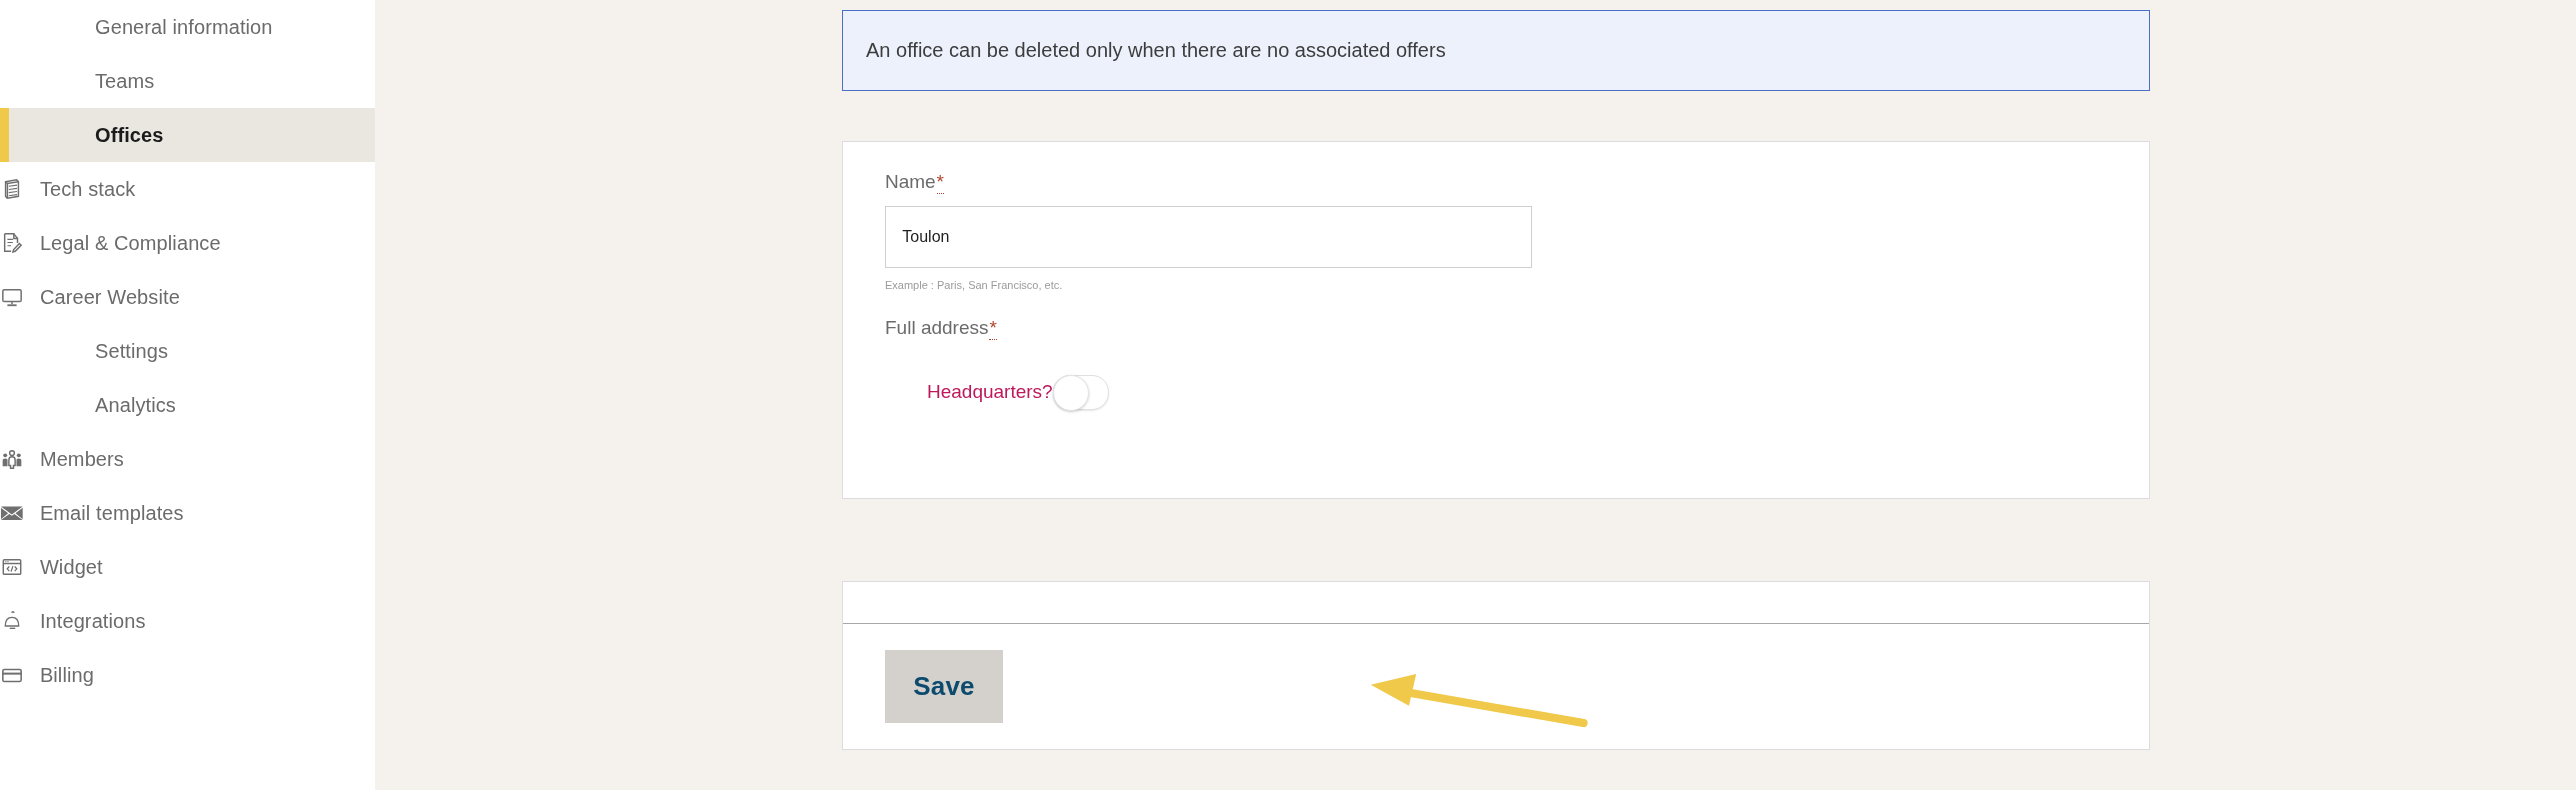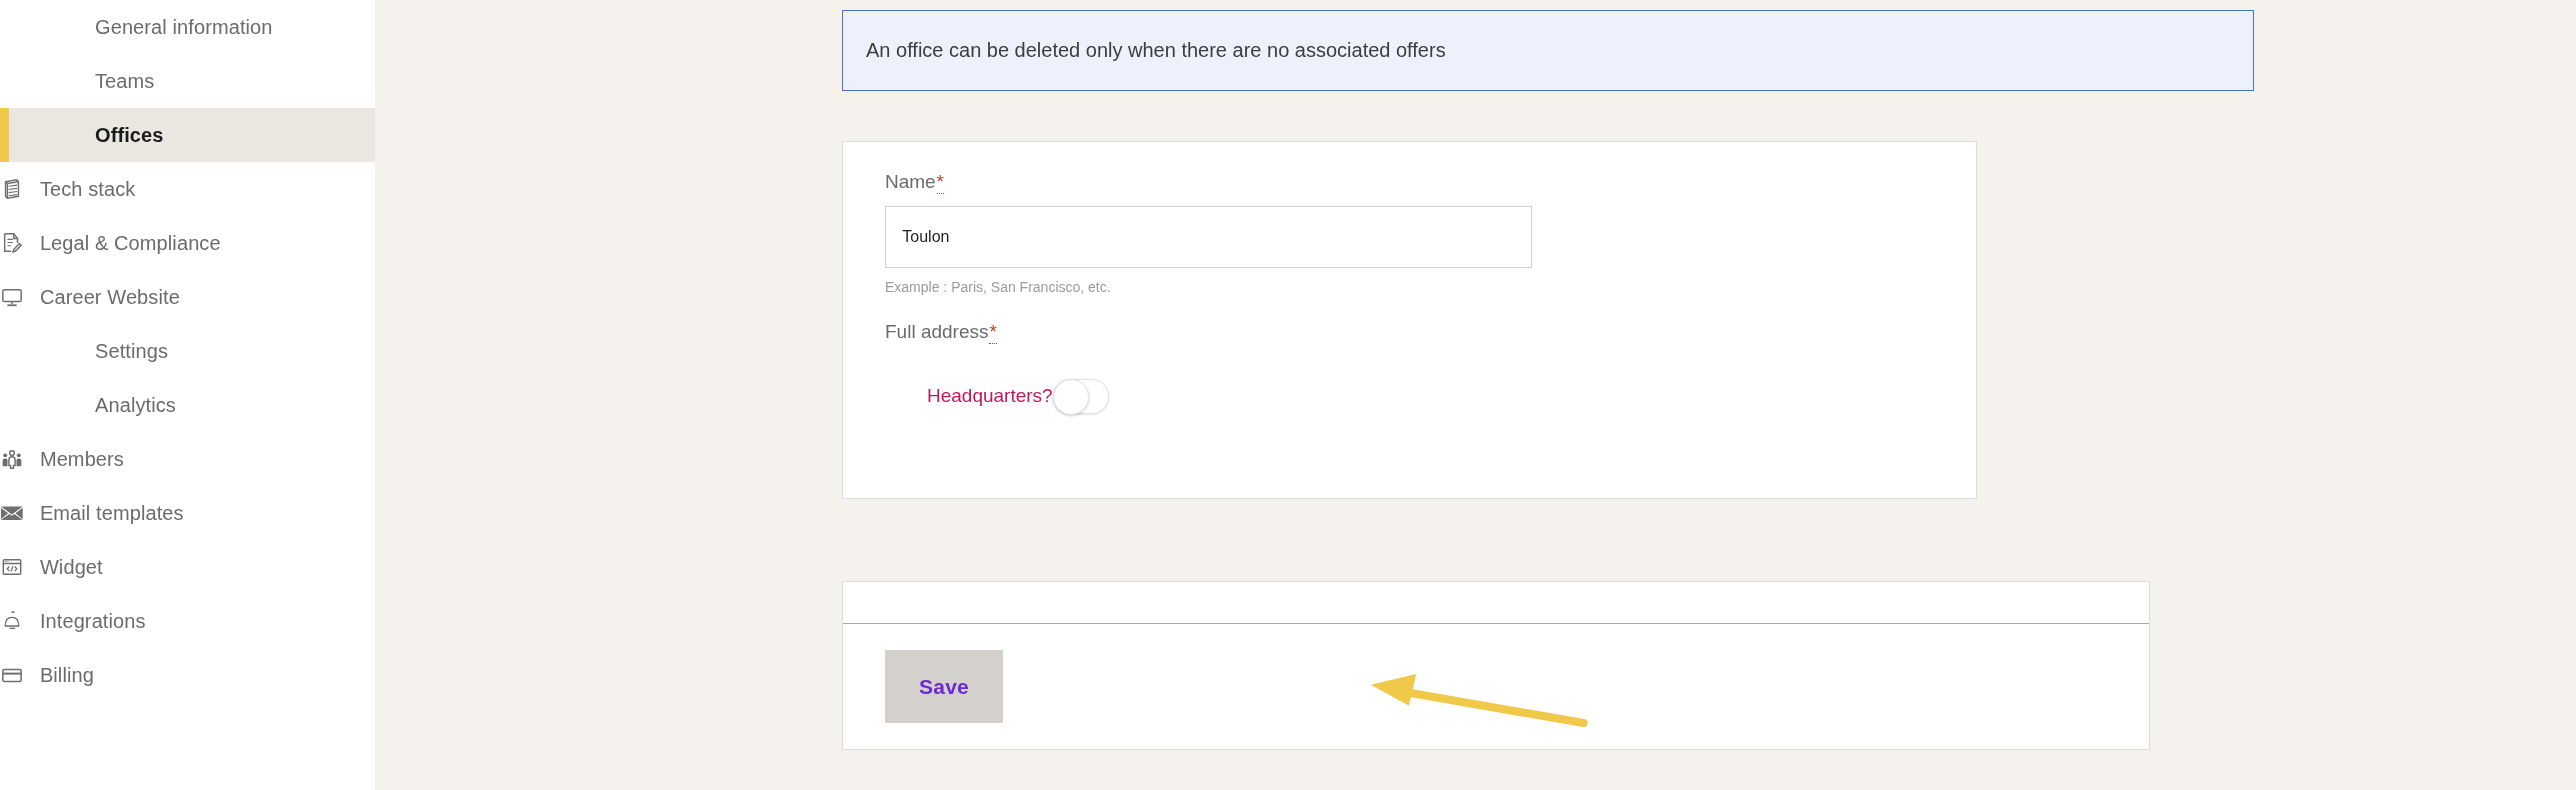--- a/index.html
+++ b/index.html
@@ -74,42 +74,42 @@
     position: absolute;
     left: 375px; top: 0;
     right: 0; bottom: 0;
     background: #f5f2ed;
   }
 
   .banner {
     position: absolute;
     left: 467px;
     top: 10px;
-    width: 1412px;
+    width: 1308px;
     height: 81px;
     background: #ecf1fb;
     border: 1.8px solid #4a6fc4;
     display: flex;
     align-items: center;
     padding-left: 23px;
   }
   .banner-text {
     font-size: 20px;
     color: #3d3d3d;
   }
 
   .card {
     position: absolute;
     background: #ffffff;
     border: 0.9px solid #dcdcdc;
   }
   .card-form {
     left: 467px;
     top: 141px;
-    width: 1135px;
+    width: 1308px;
     height: 358px;
     padding: 29px 42px 0 42px;
   }
 
   .field-label {
     font-size: 19px;
     color: #6b6b6b;
     margin: 0 0 12.7px 0;
     display: block;
   }
@@ -129,21 +129,21 @@
     font-size: 16px;
     color: #1f1f1f;
     padding: 0 16.3px;
     font-family: "Liberation Sans", sans-serif;
     outline: none;
   }
   .text-input.focused {
     border: 1.8px solid #f0c84a;
   }
   .hint {
-    font-size: 14px;
+    font-size: 11px;
     color: #9b9b9b;
     margin: 11.8px 0 0 0;
     display: block;
   }
   .spacer-28 { height: 25.4px; }
 
   .toggle-row {
     display: flex;
     align-items: center;
     margin-top: 36px;
@@ -191,22 +191,22 @@
     height: 125px;
     display: flex;
     align-items: center;
     padding-left: 42px;
   }
   .save-btn {
     width: 118px;
     height: 73px;
     background: #d4d1cc;
     border: none;
-    color: #6d28d9;
-    font-size: 21px;
+    color: #0c4a6e;
+    font-size: 26px;
     font-weight: bold;
     font-family: "Liberation Sans", sans-serif;
     cursor: pointer;
     letter-spacing: 0.2px;
   }
 
   .annotation-arrow {
     position: absolute;
     left: 963px;
     top: 663px;

